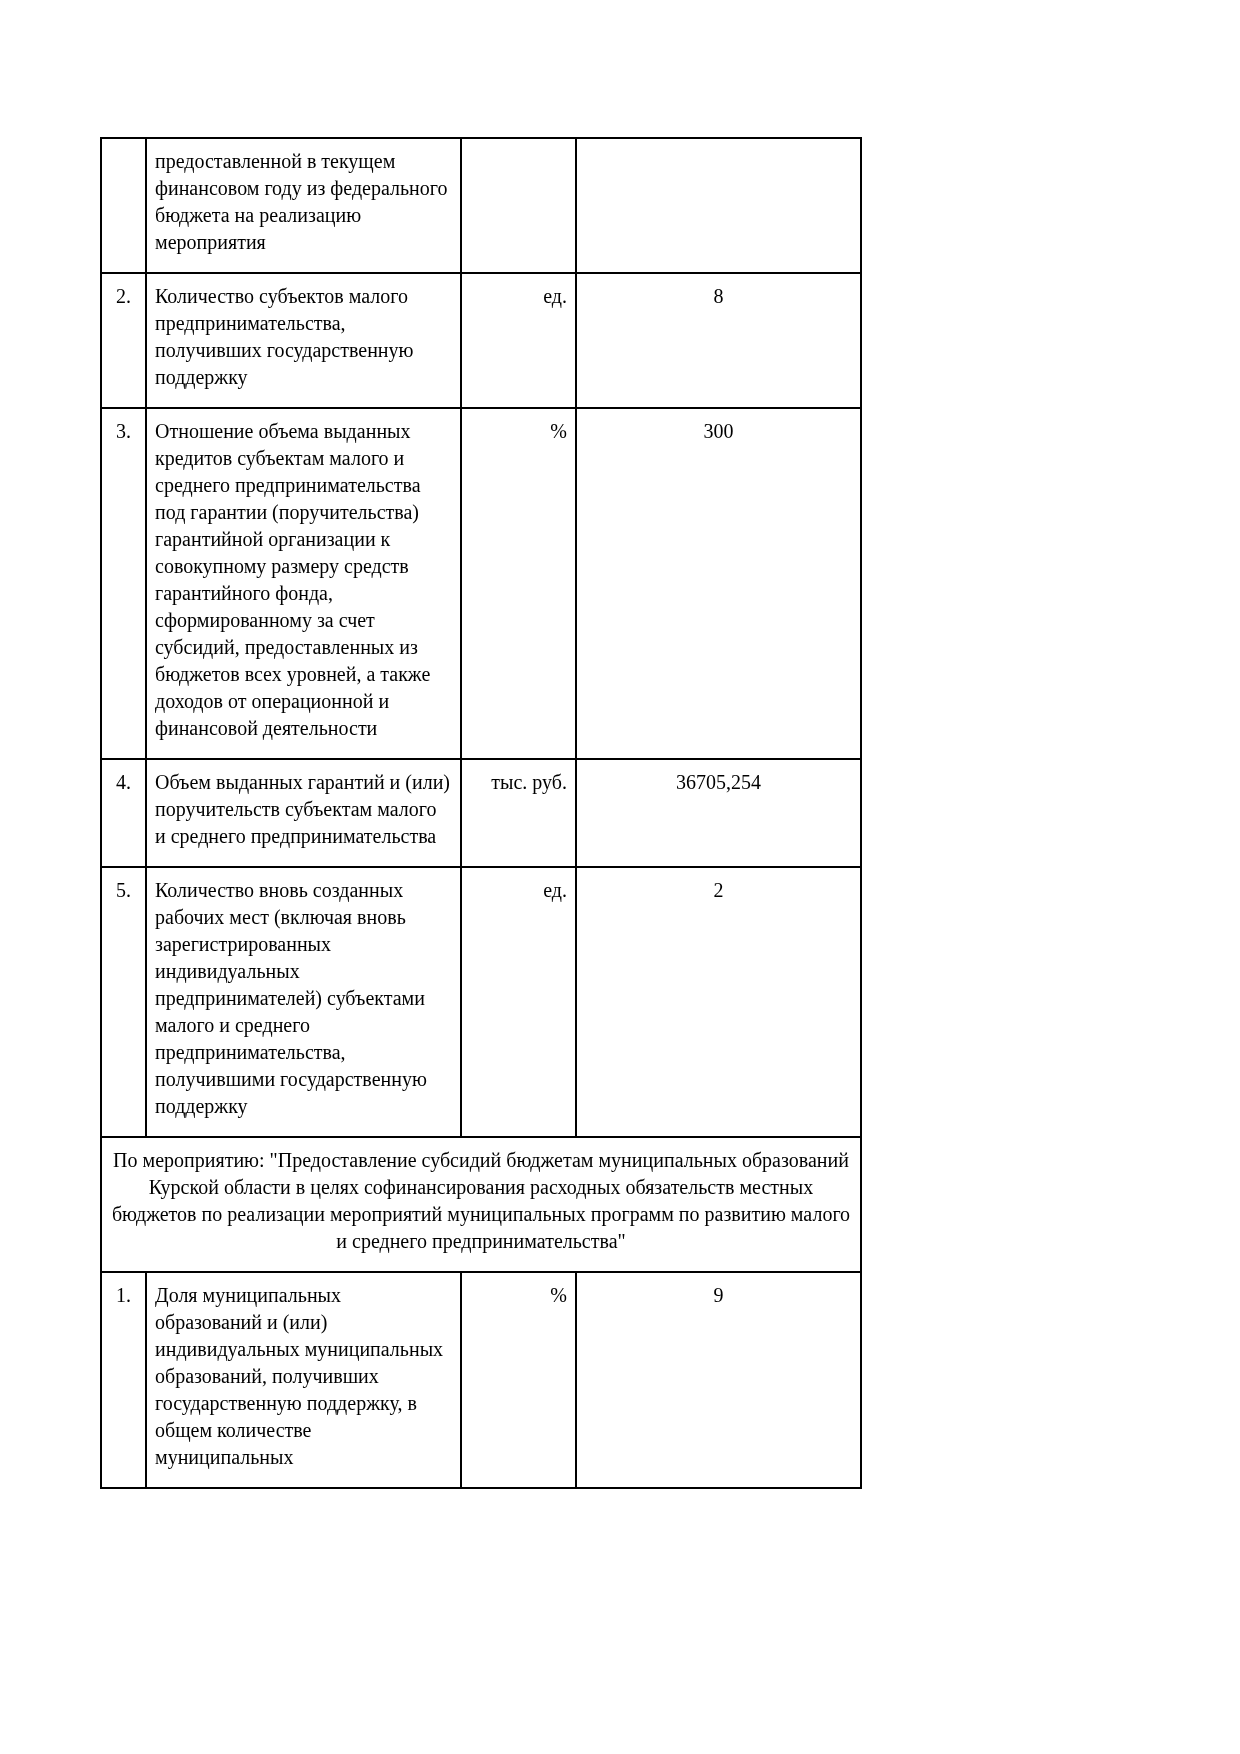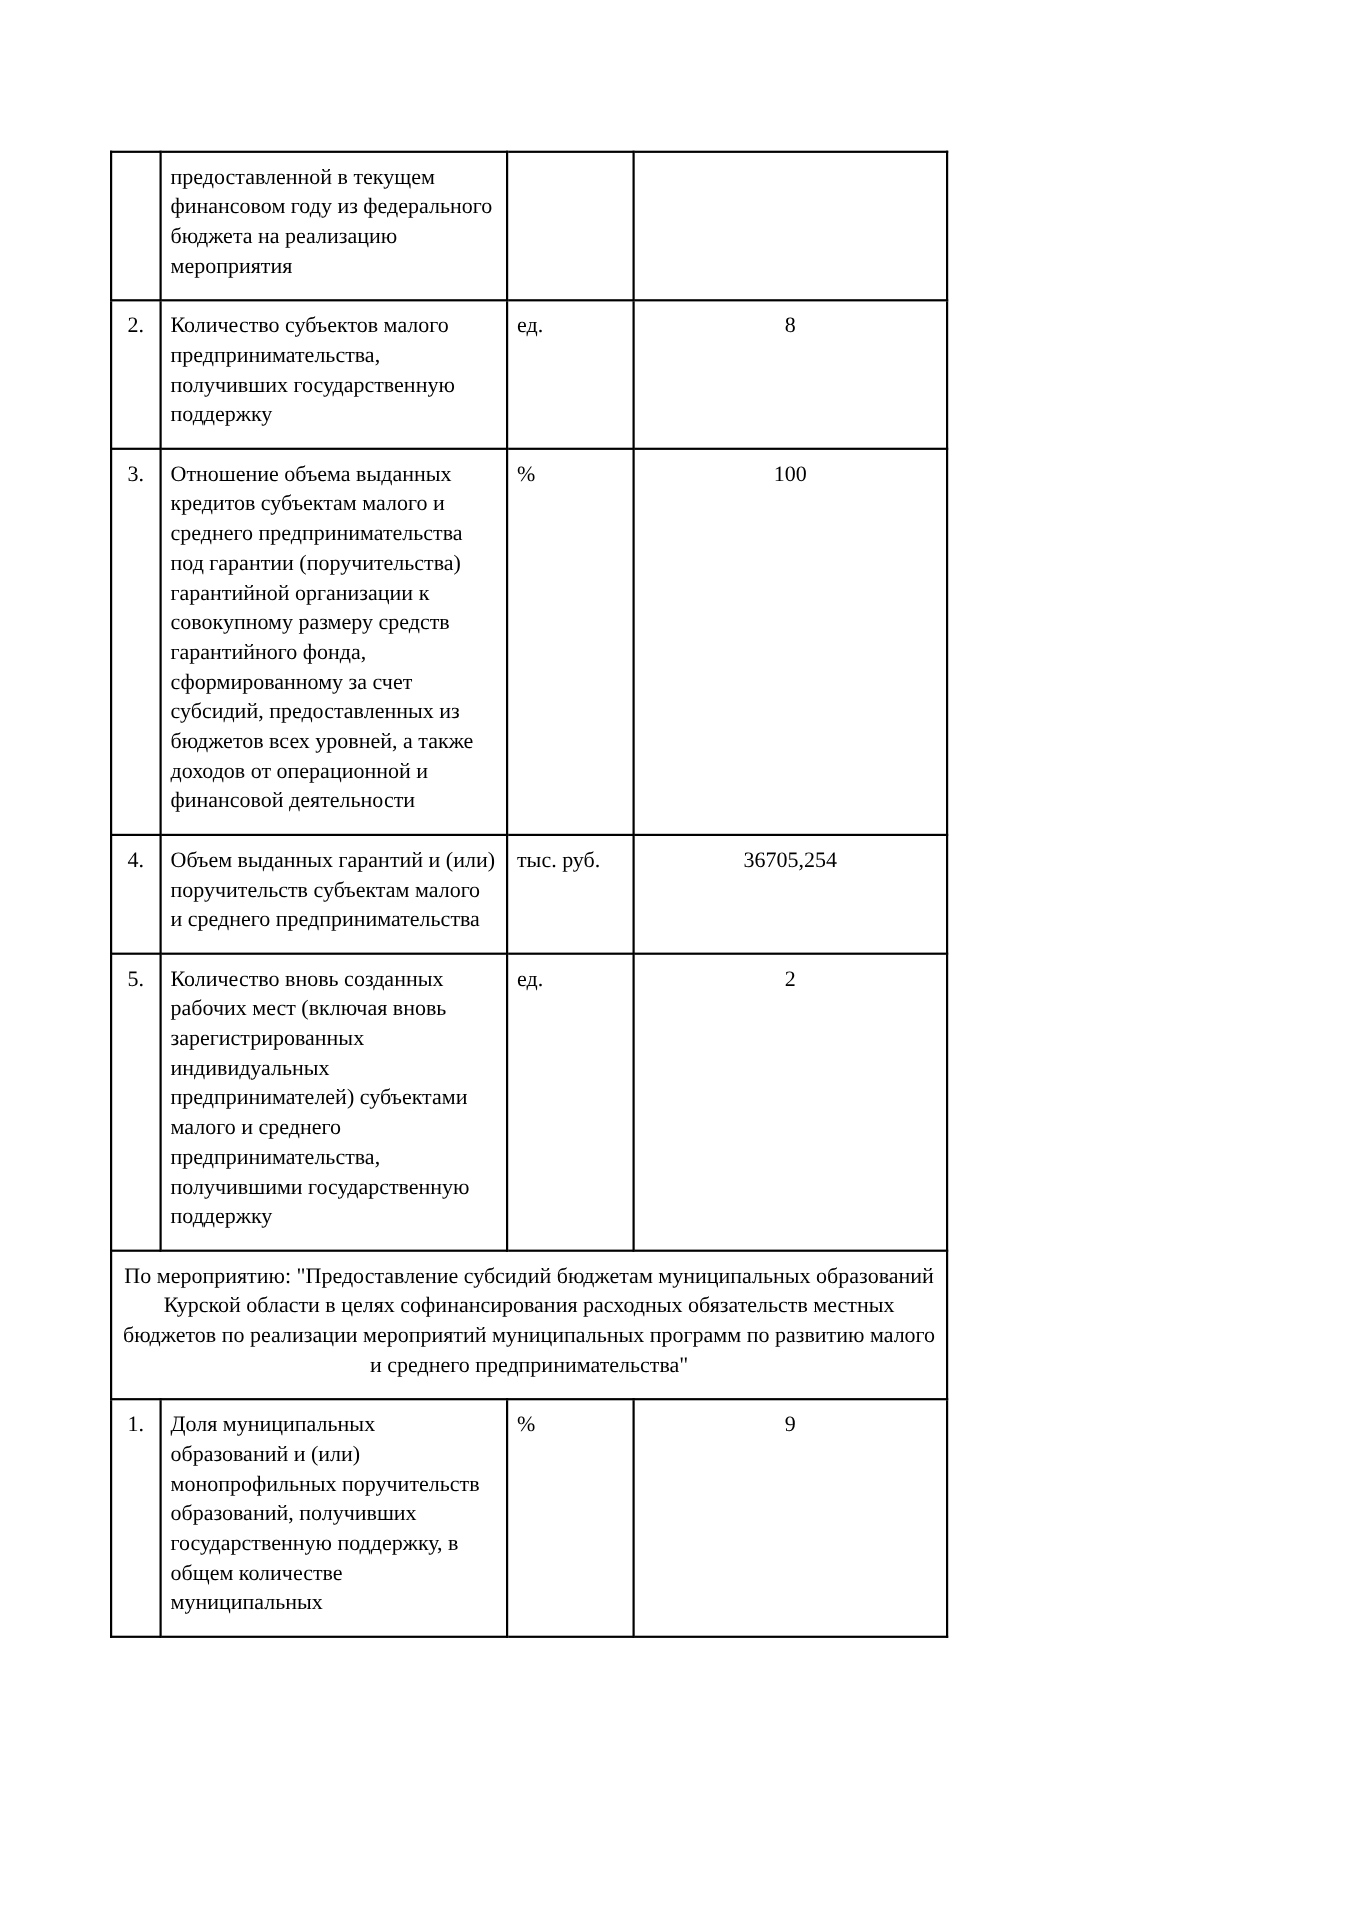--- a/index.html
+++ b/index.html
@@ -37,21 +37,21 @@
     text-align: center;
     padding-left: 2px;
     padding-right: 2px;
   }
   td.name-cell {
     width: 315px;
     text-align: left;
   }
   td.unit-cell {
     width: 115px;
-    text-align: left;
+    text-align: right;
   }
   td.value-cell {
     width: 285px;
     text-align: center;
   }
   td.section-cell {
     text-align: center;
     padding: 10px 6px 14px 6px;
   }
 </style>
@@ -76,38 +76,38 @@
         <tr>
           <td class="num-cell">2.</td>
           <td class="name-cell">Количество субъектов малого предпринимательства, получивших государственную поддержку</td>
           <td class="unit-cell">ед.</td>
           <td class="value-cell">8</td>
         </tr>
         <tr>
           <td class="num-cell">3.</td>
           <td class="name-cell">Отношение объема выданных кредитов субъектам малого и среднего предпринимательства под гарантии (поручительства) гарантийной организации к совокупному размеру средств гарантийного фонда, сформированному за счет субсидий, предоставленных из бюджетов всех уровней, а также доходов от операционной и финансовой деятельности</td>
           <td class="unit-cell">%</td>
-          <td class="value-cell">100</td>
+          <td class="value-cell">300</td>
         </tr>
         <tr>
           <td class="num-cell">4.</td>
           <td class="name-cell">Объем выданных гарантий и (или) поручительств субъектам малого и среднего предпринимательства</td>
           <td class="unit-cell">тыс. руб.</td>
           <td class="value-cell">36705,254</td>
         </tr>
         <tr>
           <td class="num-cell">5.</td>
           <td class="name-cell">Количество вновь созданных рабочих мест (включая вновь зарегистрированных индивидуальных предпринимателей) субъектами малого и среднего предпринимательства, получившими государственную поддержку</td>
           <td class="unit-cell">ед.</td>
           <td class="value-cell">2</td>
         </tr>
         <tr>
           <td colspan="4" class="section-cell">По мероприятию: "Предоставление субсидий бюджетам муниципальных образований Курской области в целях софинансирования расходных обязательств местных бюджетов по реализации мероприятий муниципальных программ по развитию малого и среднего предпринимательства"</td>
         </tr>
         <tr>
           <td class="num-cell">1.</td>
-          <td class="name-cell">Доля муниципальных образований и (или) монопрофильных поручительств образований, получивших государственную поддержку, в общем количестве муниципальных</td>
+          <td class="name-cell">Доля муниципальных образований и (или) индивидуальных муниципальных образований, получивших государственную поддержку, в общем количестве муниципальных</td>
           <td class="unit-cell">%</td>
           <td class="value-cell">9</td>
         </tr>
       </tbody>
   </table>
 </div>
 
 </body></html>

